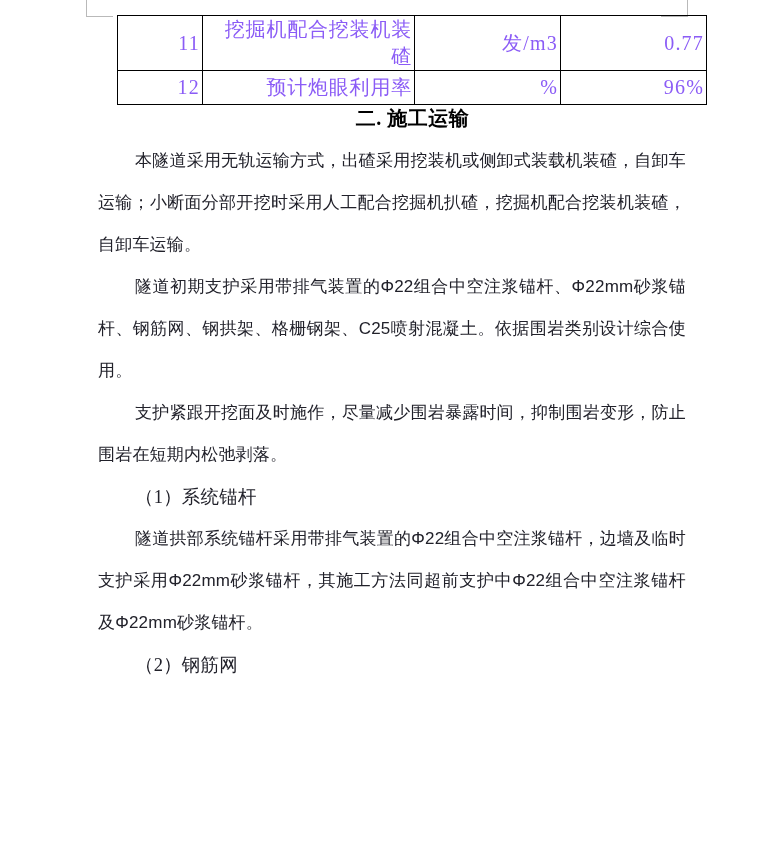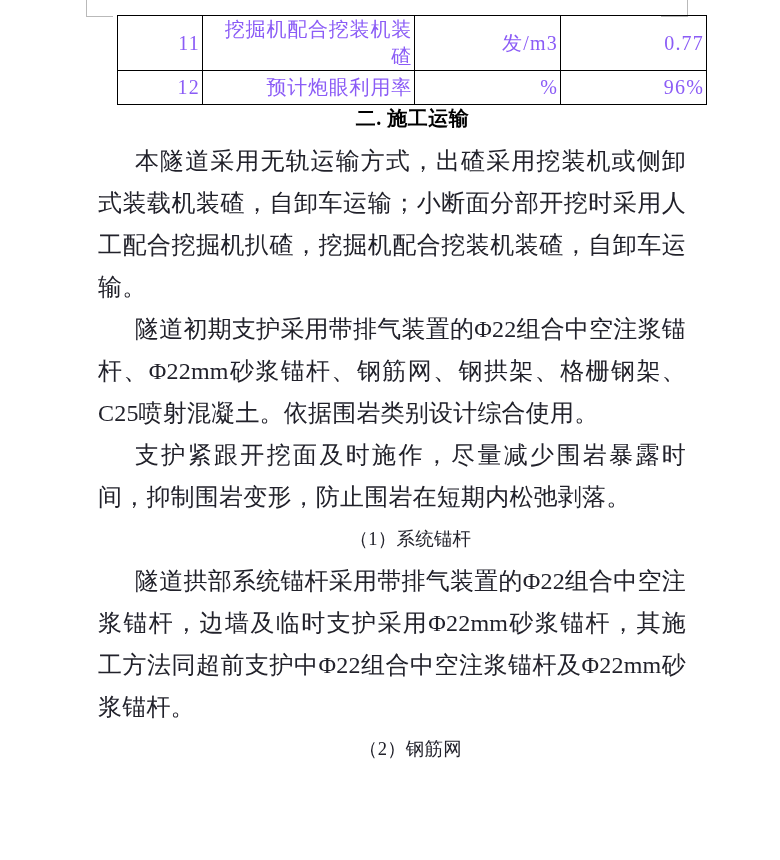--- a/index.html
+++ b/index.html
@@ -97,40 +97,39 @@
     letter-spacing: 0.5px;
     text-indent: 41px;
     line-height: 44px;
     color: #000000;
     text-align: center;
   }
 
   p.body-para {
     margin: 0;
     padding: 0;
-    font-size: 24px;
+    font-size: 17px;
     line-height: 42px;
     text-indent: 37px;
     text-align: justify;
     text-justify: inter-ideograph;
     letter-spacing: 0.2px;
     color: #21212a;
-    font-family: Liberation Serif, serif;
+    font-family: Liberation Sans, sans-serif;
   }
 
   p.list-item {
     margin: 0;
     padding: 0;
     font-size: 18.5px;
     line-height: 42px;
     text-indent: 37px;
     letter-spacing: 0.2px;
     color: #21212a;
     font-family: "Liberation Serif", "DejaVu Serif", serif;
-    text-align: center;
   }
 </style>
 </head>
 <body>
 
 <div class="page">
 
   <div class="margin-mark tl"></div>
   <div class="margin-mark tr"></div>
 

